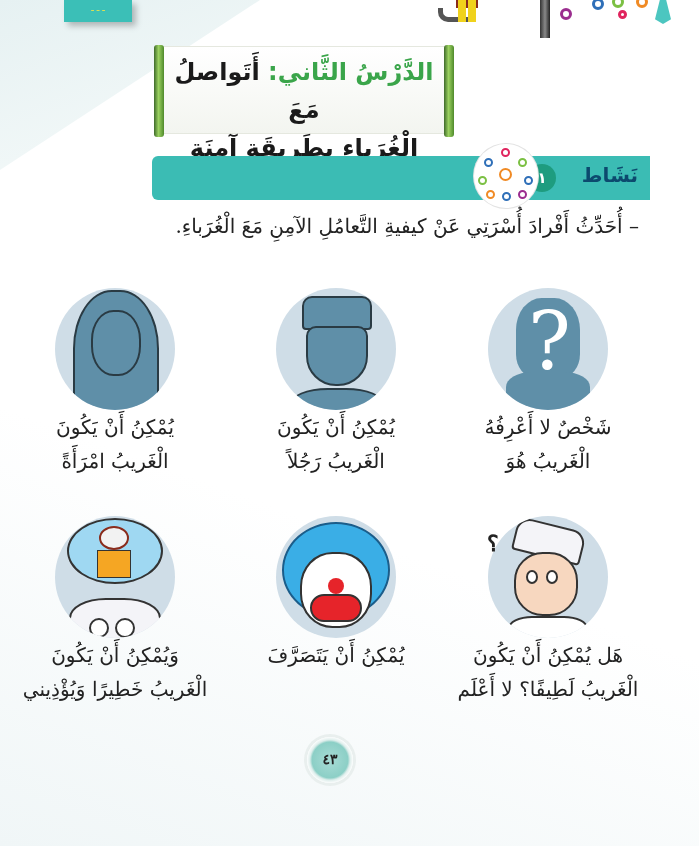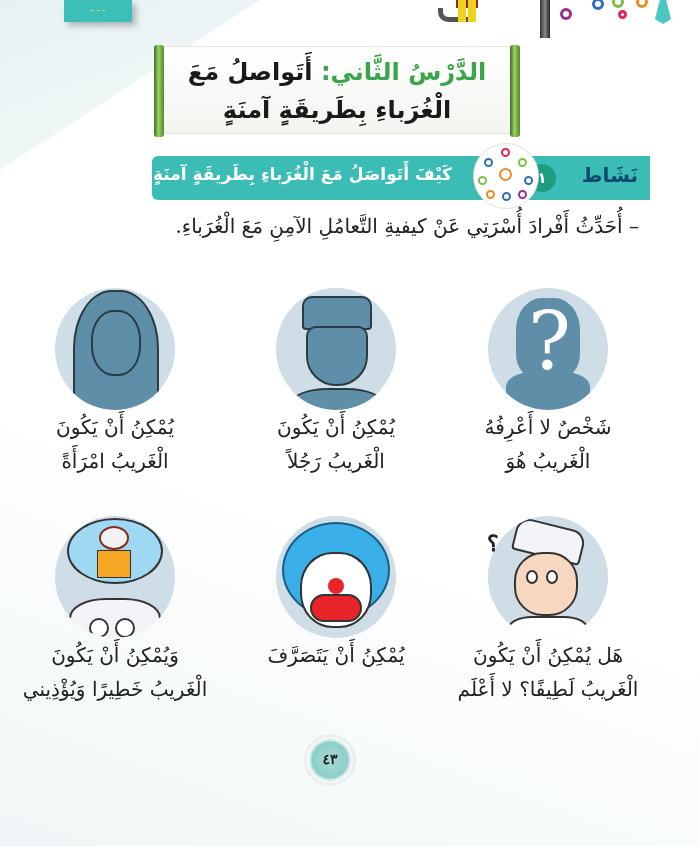--- a/index.html
+++ b/index.html
@@ -28,21 +28,21 @@
   .legs .pipe { position: absolute; left: 0; top: 8px; width: 30px; height: 14px; border-left: 5px solid #555; border-bottom: 5px solid #555; border-bottom-left-radius: 10px; }
   .legs .leg1 { position: absolute; left: 20px; top: 0; width: 8px; height: 22px; background: #f0d21c; }
   .legs .leg2 { position: absolute; left: 30px; top: 0; width: 8px; height: 22px; background: #f0d21c; }
   .legs .red { position: absolute; left: 18px; top: 0; width: 22px; height: 8px; background: #8a2c1c; }
   .pole { position: absolute; left: 540px; top: 0; width: 10px; height: 38px; background: linear-gradient(90deg,#333,#888,#222); }
   .net-people { position: absolute; left: 556px; top: 0; width: 110px; height: 32px; }
   .person { position: absolute; border-radius: 50%; border: 3px solid; width: 12px; height: 12px; background: #fff; }
   .tie { position: absolute; left: 655px; top: 0; width: 16px; height: 24px; background: #4cc6c0; clip-path: polygon(30% 0, 70% 0, 100% 80%, 50% 100%, 0 80%); }
 
   .title-frame {
-    position: absolute; left: 158px; top: 46px; width: 358px; height: 88px;
+    position: absolute; left: 158px; top: 46px; width: 292px; height: 88px;
     background: linear-gradient(180deg, #ffffff 0%, #f3f5f0 100%);
     border-top: 1px solid #e5e8df; border-bottom: 1px solid #e5e8df; padding-left: 28px;
   }
   .title-frame .bar { position: absolute; top: -2px; width: 10px; height: 92px; border-radius: 3px;
     background: linear-gradient(90deg, #3e6a2a, #9bd160 45%, #4f8a2c); }
   .title-frame .bar.l { left: -4px; }
   .title-frame .bar.r { right: -4px; }
   .title-text { position: absolute; left: 0; right: 0; top: 6px; text-align: center; direction: rtl;
     font-family: "DejaVu Sans", sans-serif; font-weight: bold; font-size: 24px; line-height: 38px; color: #1a1a1a; }
   .title-text .lesson { color: #3aa54a; }
@@ -108,21 +108,20 @@
       <span class="lesson">الدَّرْسُ الثَّاني:</span>
       <span>أَتَواصلُ مَعَ</span>
     </div>
     <div>الْغُرَباءِ بِطَريقَةٍ آمنَةٍ</div>
   </div>
 </div>
 
 <div class="activity-bar">
   <span class="activity-label">نَشَاط</span>
   <span class="activity-num">١</span>
-  <span class="activity-title">كَيْفَ أَتَواصَلُ مَعَ الْغُرَباءِ بِطَريقَةٍ آمنَةٍ؟</span>
 </div>
 <div class="network-badge">
   <div class="p" style="left:27px;top:4px;border-color:#e0245e"></div>
   <div class="p" style="left:10px;top:14px;border-color:#2f6fb8"></div>
   <div class="p" style="left:44px;top:14px;border-color:#7bc043"></div>
   <div class="p" style="left:25px;top:24px;border-color:#f08a24;width:13px;height:13px"></div>
   <div class="p" style="left:4px;top:32px;border-color:#7bc043"></div>
   <div class="p" style="left:50px;top:32px;border-color:#2f6fb8"></div>
   <div class="p" style="left:12px;top:46px;border-color:#f08a24"></div>
   <div class="p" style="left:28px;top:48px;border-color:#2f6fb8"></div>

